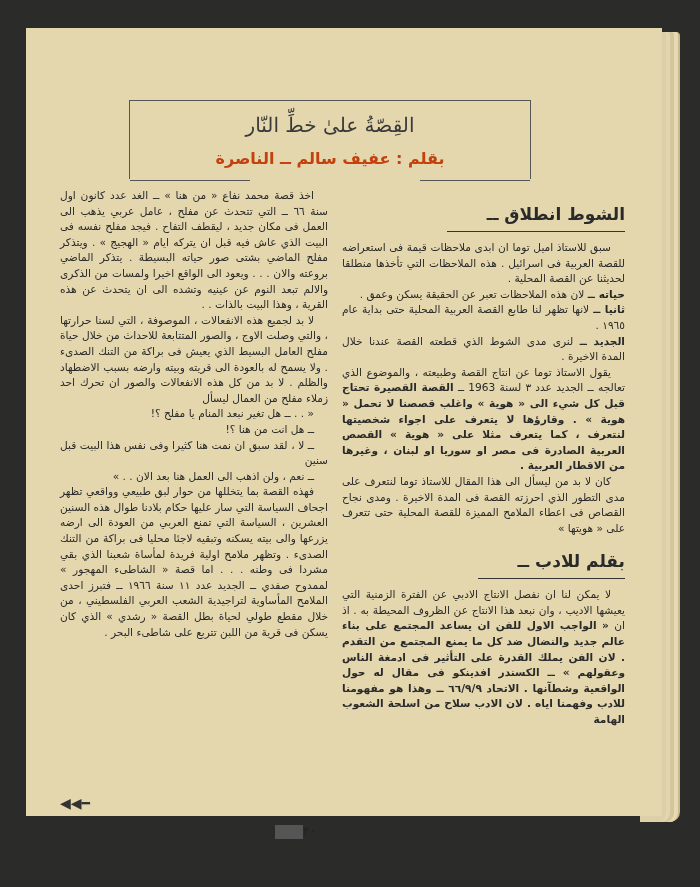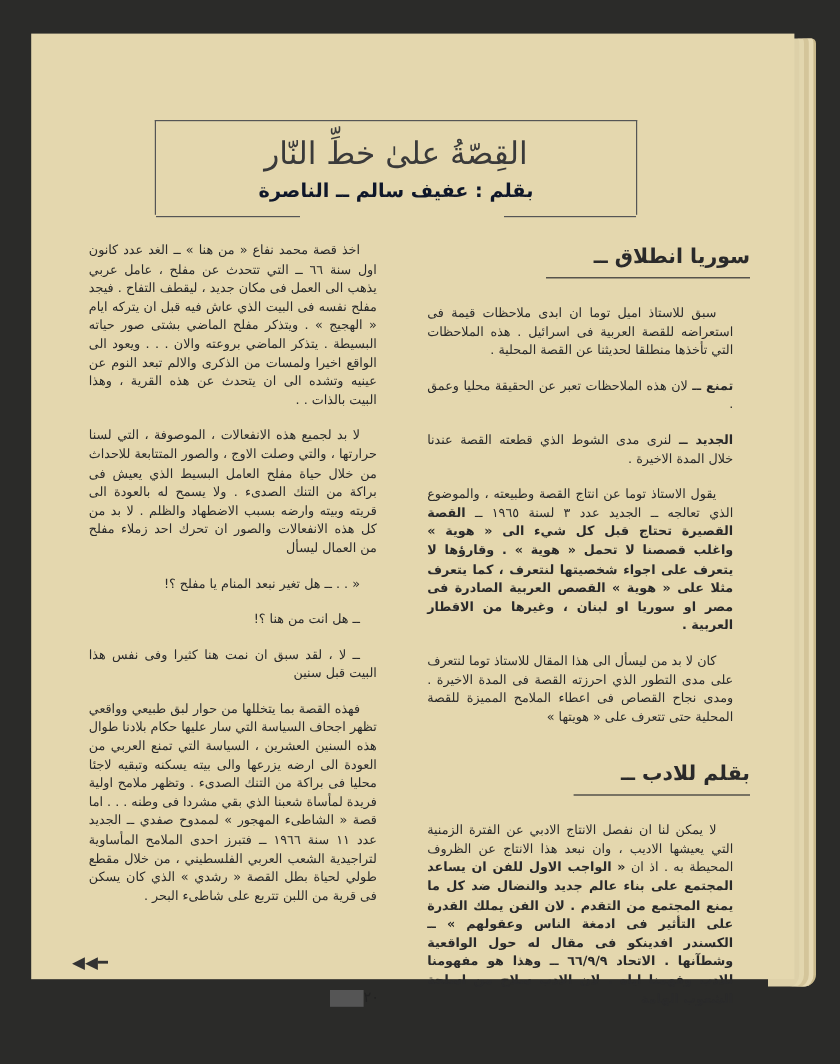--- a/index.html
+++ b/index.html
@@ -2,62 +2,64 @@
 <html><head>
 <meta charset="utf-8">
 <style>
   html,body{margin:0;padding:0;}
   body{width:700px;height:887px;background:#2b2b29;position:relative;overflow:hidden;font-family:"DejaVu Sans",sans-serif;}
   .stack{position:absolute;left:640px;top:32px;width:38px;height:790px;background:#ddd0a8;border-right:2px solid #c9b98c;box-shadow:inset -4px 0 0 #e6dab4, inset -8px 0 0 #d4c59a, inset -12px 0 0 #e2d6ae;border-radius:0 4px 10px 0;}
   .page{position:absolute;left:26px;top:28px;width:636px;height:788px;background:#e4d7ae;}
   .title-box{position:absolute;left:103px;top:72px;width:400px;height:78px;border-top:1px solid #555;border-left:1px solid #555;border-right:1px solid #555;}
   .title-box .bl{position:absolute;bottom:-2px;left:0;width:120px;border-bottom:1px solid #555;}
   .title-box .br{position:absolute;bottom:-2px;right:0;width:110px;border-bottom:1px solid #555;}
-  .title{position:absolute;top:12px;left:0;right:0;text-align:center;font-family:"DejaVu Serif",serif;font-size:26px;color:#3a3a3a;direction:rtl;}
-  .byline{position:absolute;top:48px;left:0;right:0;text-align:center;font-weight:bold;font-size:16px;color:#0f172a;direction:rtl;}
+  .title{position:absolute;top:12px;left:0;right:0;text-align:center;font-family:"DejaVu Serif",serif;font-size:20px;color:#3a3a3a;direction:rtl;}
+  .byline{position:absolute;top:48px;left:0;right:0;text-align:center;font-weight:bold;font-size:16px;color:#c2410c;direction:rtl;}
   .col{position:absolute;direction:rtl;text-align:justify;color:#2a2a2a;font-size:10.6px;line-height:15.6px;}
   .col.right{left:316px;top:175px;width:283px;}
   .col.left{left:34px;top:160px;width:268px;}
   .heading{font-weight:bold;font-size:17px;line-height:22px;display:inline-block;border-bottom:1px solid #333;padding-bottom:6px;margin-bottom:8px;padding-left:40px;}
-  .col p{margin:14px;}
+  .col p{margin:0;}
   .col b{font-weight:bold;}
   .indent{text-indent:14px;}
   .arrow{position:absolute;left:34px;top:767px;color:#333;font-size:14px;}
   .pagenum{position:absolute;left:245px;top:796px;font-size:12px;color:#222;}
   .pagenum .blk{display:inline-block;width:28px;height:14px;background:#555;vertical-align:middle;margin-left:4px;}
 </style>
 </head>
 <body>
 
 <div class="stack"></div>
 <div class="page">
 
   <div class="title-box">
     <div class="title">القِصّةُ علىٰ خطِّ النّار</div>
     <div class="byline">بقلم : عفيف سالم ــ الناصرة</div>
     <div class="bl"></div>
     <div class="br"></div>
   </div>
 
   <div class="col right">
-    <div class="heading">سوريا انطلاق ــ</div>
+    <div class="heading">الشوط انطلاق ــ</div>
     <p class="indent">سبق للاستاذ اميل توما ان ابدى ملاحظات قيمة فى استعراضه للقصة العربية فى اسرائيل . هذه الملاحظات التي تأخذها منطلقا لحديثنا عن القصة المحلية .</p>
-    <p><b>تمنع ــ</b> <span>لان هذه الملاحظات تعبر عن الحقيقة محليا وعمق .</span></p>
+    <p><b>حياته ــ</b> <span>لان هذه الملاحظات تعبر عن الحقيقة يسكن وعمق .</span></p>
+    <p><b>ثانيا ــ</b> <span>لانها تظهر لنا طابع القصة العربية المحلية حتى بداية عام ١٩٦٥ .</span></p>
     <p><b>الجديد ــ</b> <span>لنرى مدى الشوط الذي قطعته القصة عندنا خلال المدة الاخيرة .</span></p>
-    <p class="indent"><span>يقول الاستاذ توما عن انتاج القصة وطبيعته ، والموضوع الذي تعالجه ــ الجديد عدد ٣ لسنة ١٩٦٥ ــ</span> <b>القصة القصيرة تحتاج قبل كل شيء الى « هوية » واغلب قصصنا لا تحمل « هوية » . وقارؤها لا يتعرف على اجواء شخصيتها لنتعرف ، كما يتعرف مثلا على « هوية » القصص العربية الصادرة فى مصر او سوريا او لبنان ، وغيرها من الاقطار العربية .</b></p>
+    <p class="indent"><span>يقول الاستاذ توما عن انتاج القصة وطبيعته ، والموضوع الذي تعالجه ــ الجديد عدد ٣ لسنة 1963 ــ</span> <b>القصة القصيرة تحتاج قبل كل شيء الى « هوية » واغلب قصصنا لا تحمل « هوية » . وقارؤها لا يتعرف على اجواء شخصيتها لنتعرف ، كما يتعرف مثلا على « هوية » القصص العربية الصادرة فى مصر او سوريا او لبنان ، وغيرها من الاقطار العربية .</b></p>
     <p class="indent">كان لا بد من ليسأل الى هذا المقال للاستاذ توما لنتعرف على مدى التطور الذي احرزته القصة فى المدة الاخيرة . ومدى نجاح القصاص فى اعطاء الملامح المميزة للقصة المحلية حتى تتعرف على « هويتها »</p>
     <div style="height:14px"></div>
     <div class="heading">بقلم للادب ــ</div>
     <p class="indent"><span>لا يمكن لنا ان نفصل الانتاج الادبي عن الفترة الزمنية التي يعيشها الاديب ، وان نبعد هذا الانتاج عن الظروف المحيطة به . اذ ان</span> <b>« الواجب الاول للفن ان يساعد المجتمع على بناء عالم جديد والنضال ضد كل ما يمنع المجتمع من التقدم . لان الفن يملك القدرة على التأثير فى ادمغة الناس وعقولهم » ــ الكسندر افدينكو فى مقال له حول الواقعية وشطآنها . الاتحاد ٦٦/٩/٩ ــ وهذا هو مفهومنا للادب وفهمنا اياه . لان الادب سلاح من اسلحة الشعوب الهامة</b></p>
   </div>
 
   <div class="col left">
     <p class="indent">اخذ قصة محمد نفاع « من هنا » ــ الغد عدد كانون اول سنة ٦٦ ــ التي تتحدث عن مفلح ، عامل عربي يذهب الى العمل فى مكان جديد ، ليقطف التفاح . فيجد مفلح نفسه فى البيت الذي عاش فيه قبل ان يتركه ايام « الهجيج » . ويتذكر مفلح الماضي بشتى صور حياته البسيطة . يتذكر الماضي بروعته والان . . . ويعود الى الواقع اخيرا ولمسات من الذكرى والالم تبعد النوم عن عينيه وتشده الى ان يتحدث عن هذه القرية ، وهذا البيت بالذات . .</p>
     <p class="indent">لا بد لجميع هذه الانفعالات ، الموصوفة ، التي لسنا حرارتها ، والتي وصلت الاوج ، والصور المتتابعة للاحداث من خلال حياة مفلح العامل البسيط الذي يعيش فى براكة من التنك الصدىء . ولا يسمح له بالعودة الى قريته وبيته وارضه بسبب الاضطهاد والظلم . لا بد من كل هذه الانفعالات والصور ان تحرك احد زملاء مفلح من العمال ليسأل</p>
     <p class="indent">« . . ــ هل تغير نبعد المنام يا مفلح ؟!</p>
     <p class="indent">ــ هل انت من هنا ؟!</p>
     <p class="indent">ــ لا ، لقد سبق ان نمت هنا كثيرا وفى نفس هذا البيت قبل سنين</p>
+    <p class="indent">ــ نعم ، ولن اذهب الى العمل هنا بعد الان . . »</p>
     <p class="indent">فهذه القصة بما يتخللها من حوار لبق طبيعي وواقعي تظهر اجحاف السياسة التي سار عليها حكام بلادنا طوال هذه السنين العشرين ، السياسة التي تمنع العربي من العودة الى ارضه يزرعها والى بيته يسكنه وتبقيه لاجئا محليا فى براكة من التنك الصدىء . وتظهر ملامح اولية فريدة لمأساة شعبنا الذي بقي مشردا فى وطنه . . . اما قصة « الشاطىء المهجور » لممدوح صفدي ــ الجديد عدد ١١ سنة ١٩٦٦ ــ فتبرز احدى الملامح المأساوية لتراجيدية الشعب العربي الفلسطيني ، من خلال مقطع طولي لحياة بطل القصة « رشدي » الذي كان يسكن فى قرية من اللبن تتربع على شاطىء البحر .</p>
   </div>
 
   <div class="arrow">◀◀━</div>
   <div class="pagenum"><span class="blk"></span><span>٢٠</span></div>
 </div>
 
 </body></html>

